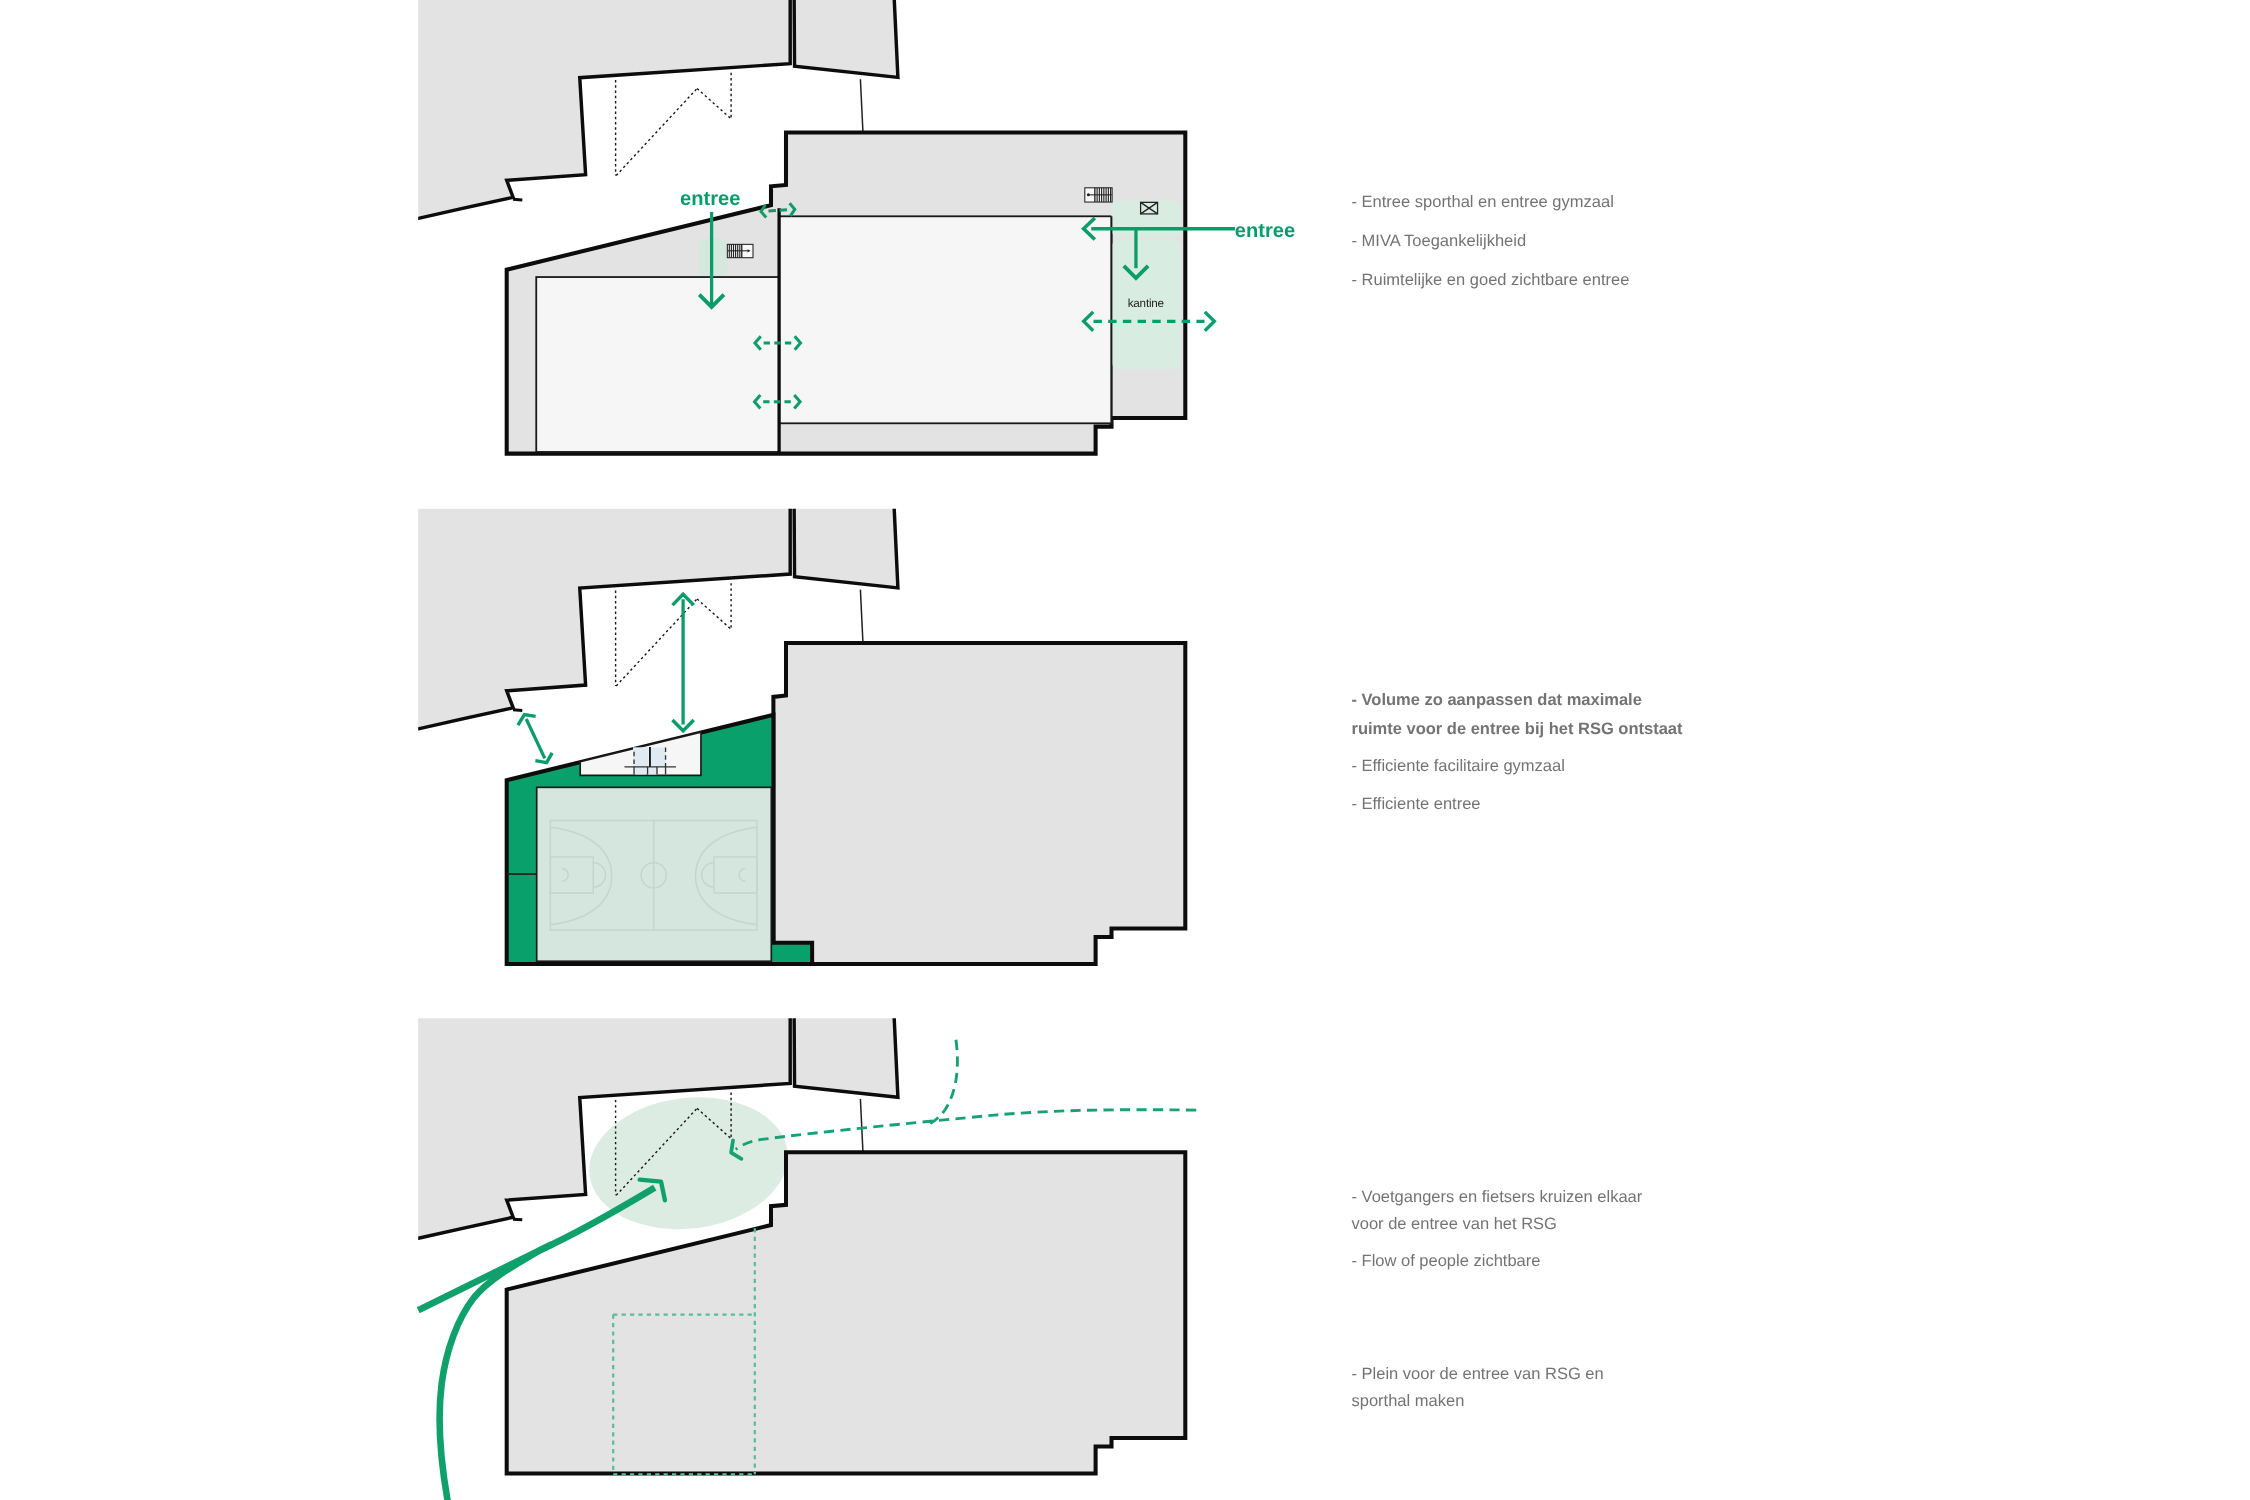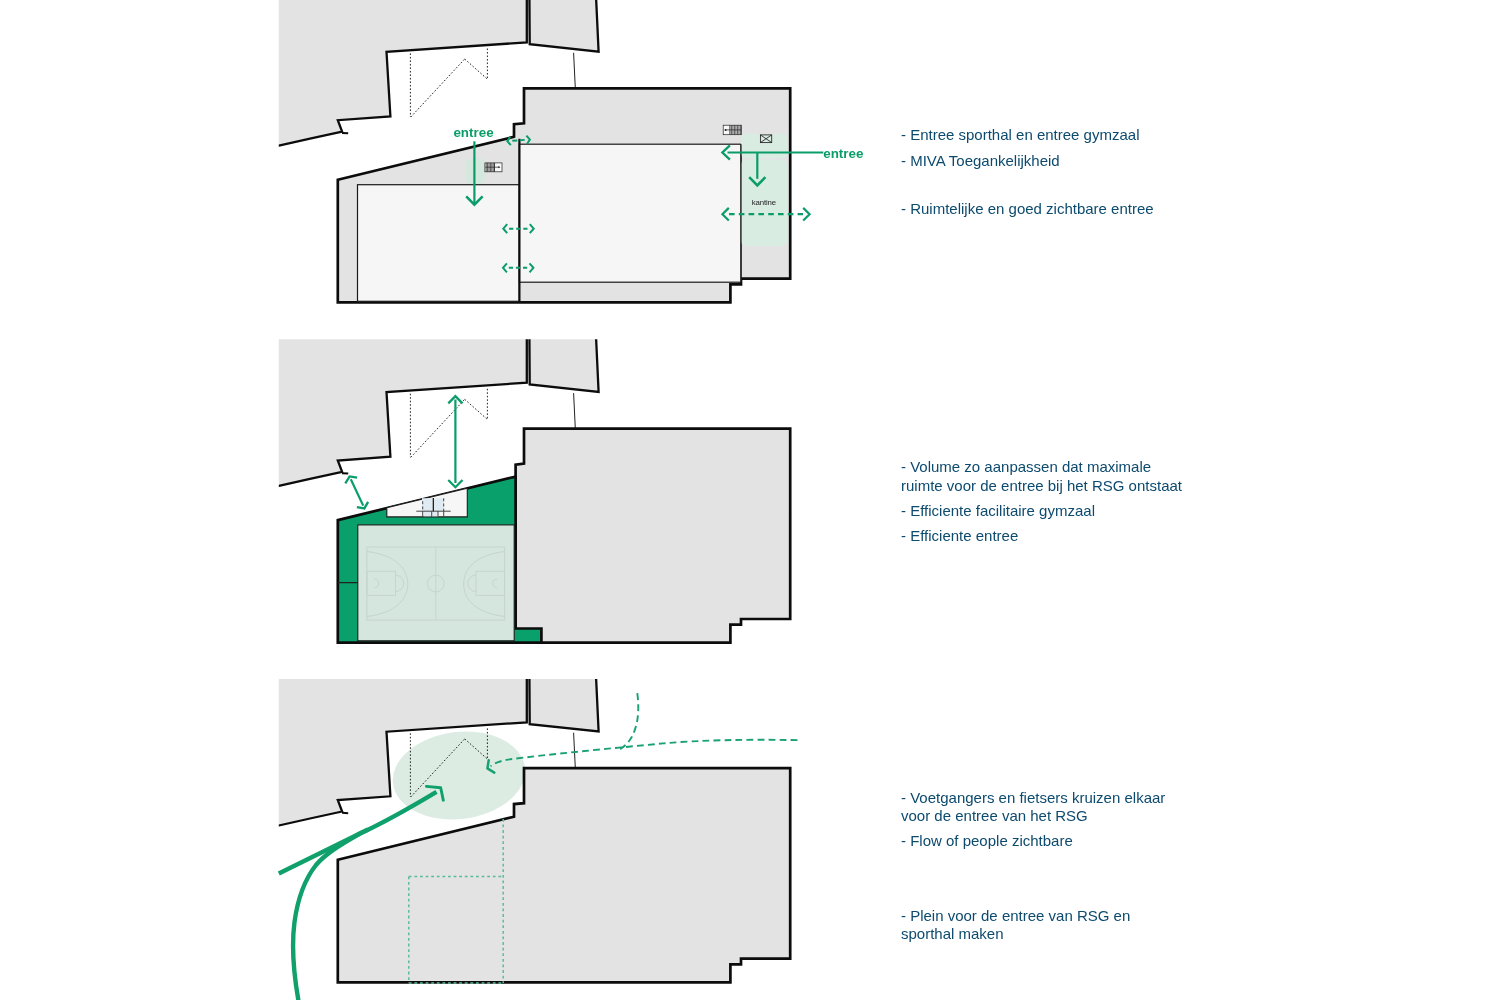--- a/index.html
+++ b/index.html
@@ -1,17 +1,17 @@
 <!DOCTYPE html>
 <html><head>
 <meta charset="utf-8">
 <style>
   html,body{margin:0;padding:0;background:#ffffff;width:1500px;height:1000px;overflow:hidden;}
   body{font-family:"Liberation Sans", sans-serif;}
-  .note{position:absolute;color:#0c4a6e;font-size:15px;line-height:18.4px;white-space:nowrap;}
+  .note{position:absolute;color:#737373;font-size:11px;line-height:18.4px;white-space:nowrap;}
 </style>
 </head>
 <body>
 
 <svg width="1500" height="1000" viewBox="0 0 1500 1000" style="position:absolute;left:0;top:0;">
 <defs>
   <clipPath id="c1">
         <rect x="278.8" y="-10" width="1230" height="1012"></rect>
       </clipPath>
   <clipPath id="c2">
@@ -210,23 +210,23 @@
 
 <path d="M278.8,873.5 L368,829.5" fill="none" stroke="#0fa06c" stroke-width="4.4"></path>
 
 <path d="M426.4,786.4 L440.7,787.8 L443.3,800.2" fill="none" stroke="#0fa06c" stroke-width="2.9" stroke-linecap="round" stroke-linejoin="round"></path>
 </svg>
 
 <div class="note" style="left:901px;top:126px;">- Entree sporthal en entree gymzaal</div>
 
 <div class="note" style="left:901px;top:152px;text-align:right;">- MIVA Toegankelijkheid</div>
 
-<div class="note" style="left:901px;top:178px;margin-top:22px;">- Ruimtelijke en goed zichtbare entree</div>
-
-<div class="note" style="left:901px;top:458.1px;">- Volume zo aanpassen dat maximale<br>ruimte voor de entree bij het RSG ontstaat</div>
+<div class="note" style="left:901px;top:178px;">- Ruimtelijke en goed zichtbare entree</div>
+
+<div class="note" style="left:901px;top:458.1px;font-weight:bold;">- Volume zo aanpassen dat maximale<br>ruimte voor de entree bij het RSG ontstaat</div>
 
 <div class="note" style="left:901px;top:501.7px;">- Efficiente facilitaire gymzaal</div>
 
 <div class="note" style="left:901px;top:527.3px;">- Efficiente entree</div>
 
 <div class="note" style="left:901px;top:788.6px;">- Voetgangers en fietsers kruizen elkaar<br>voor de entree van het RSG</div>
 
 <div class="note" style="left:901px;top:831.5px;">- Flow of people zichtbare</div>
 
 <div class="note" style="left:901px;top:907px;">- Plein voor de entree van RSG en<br>sporthal maken</div>

